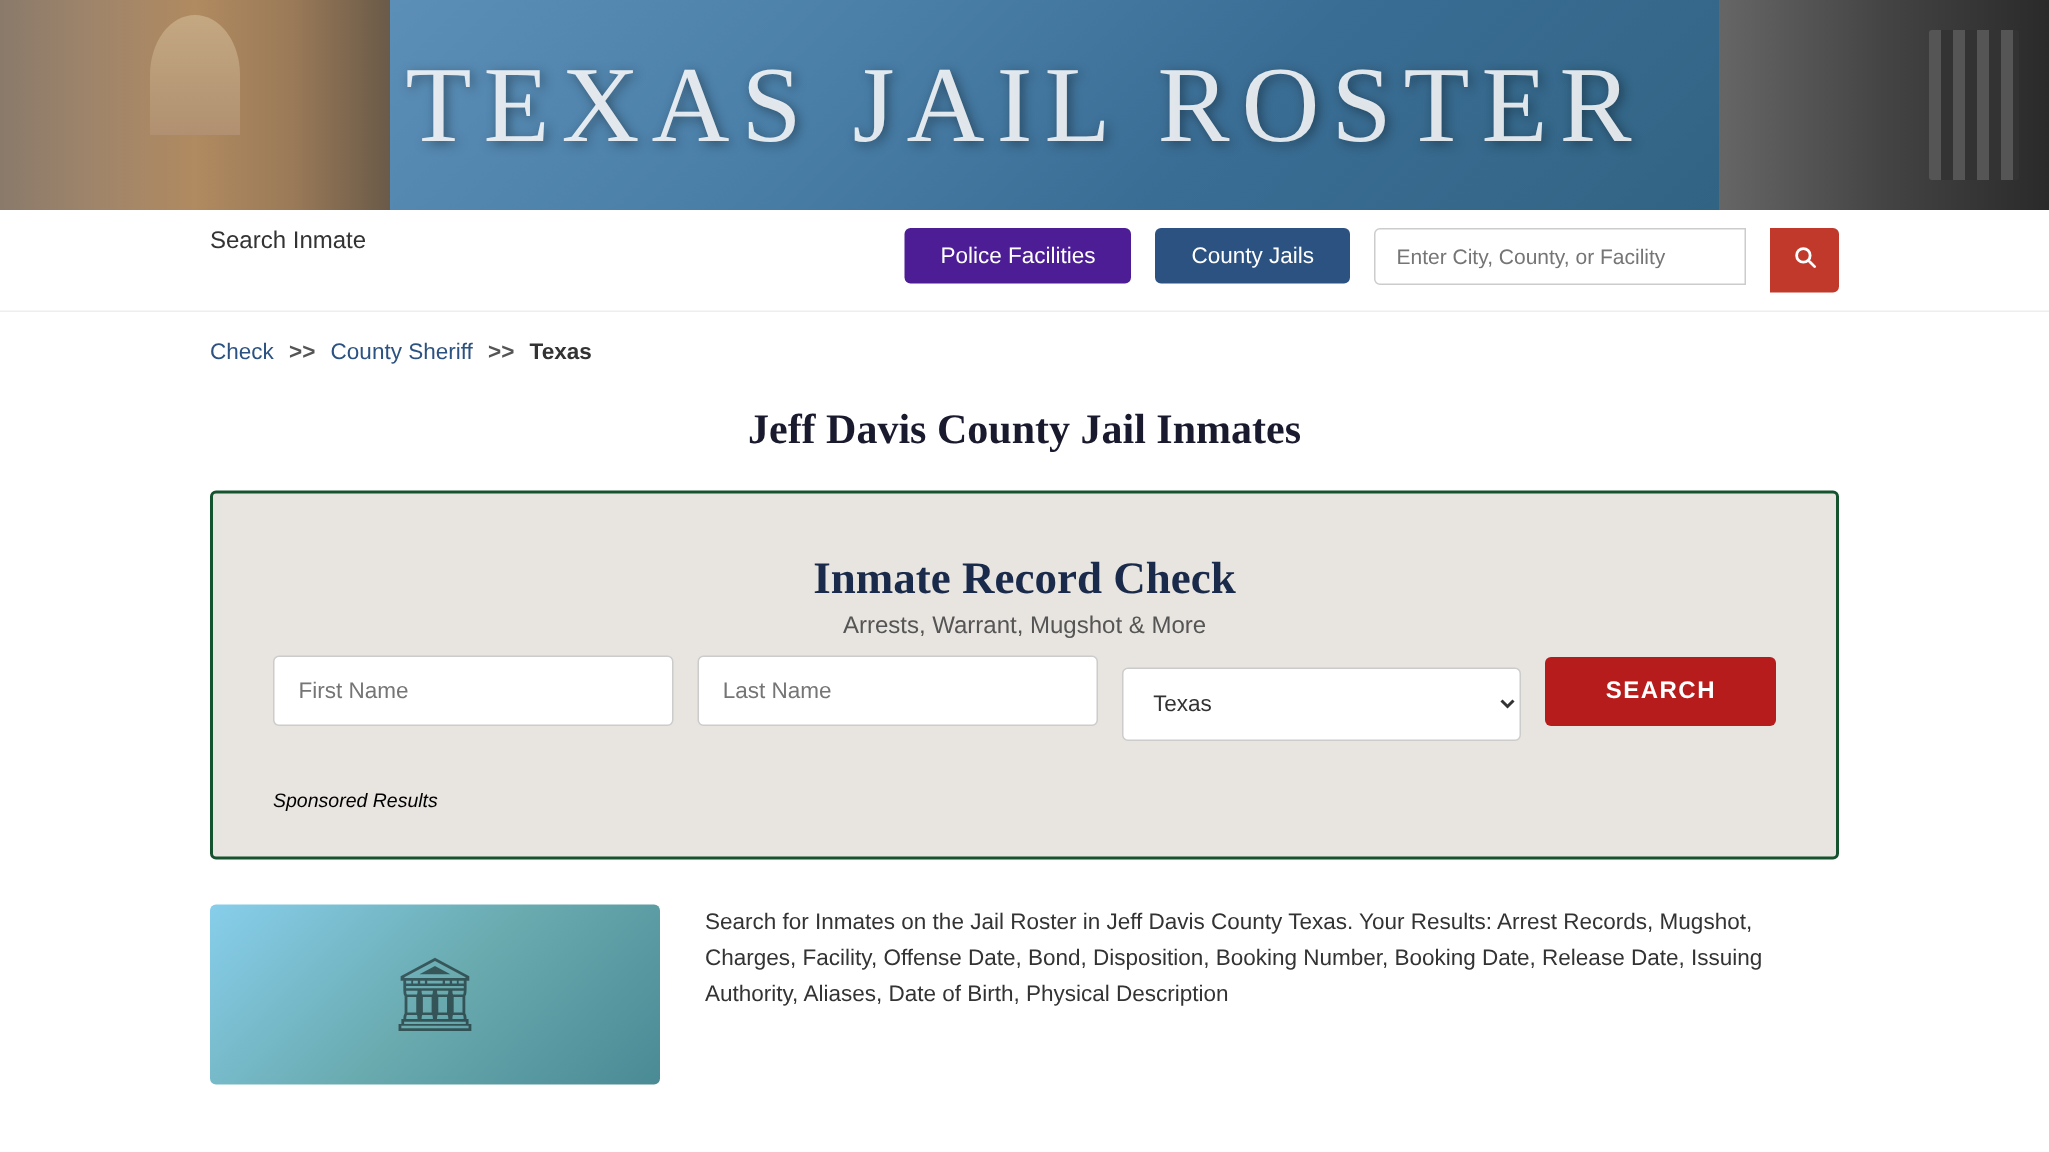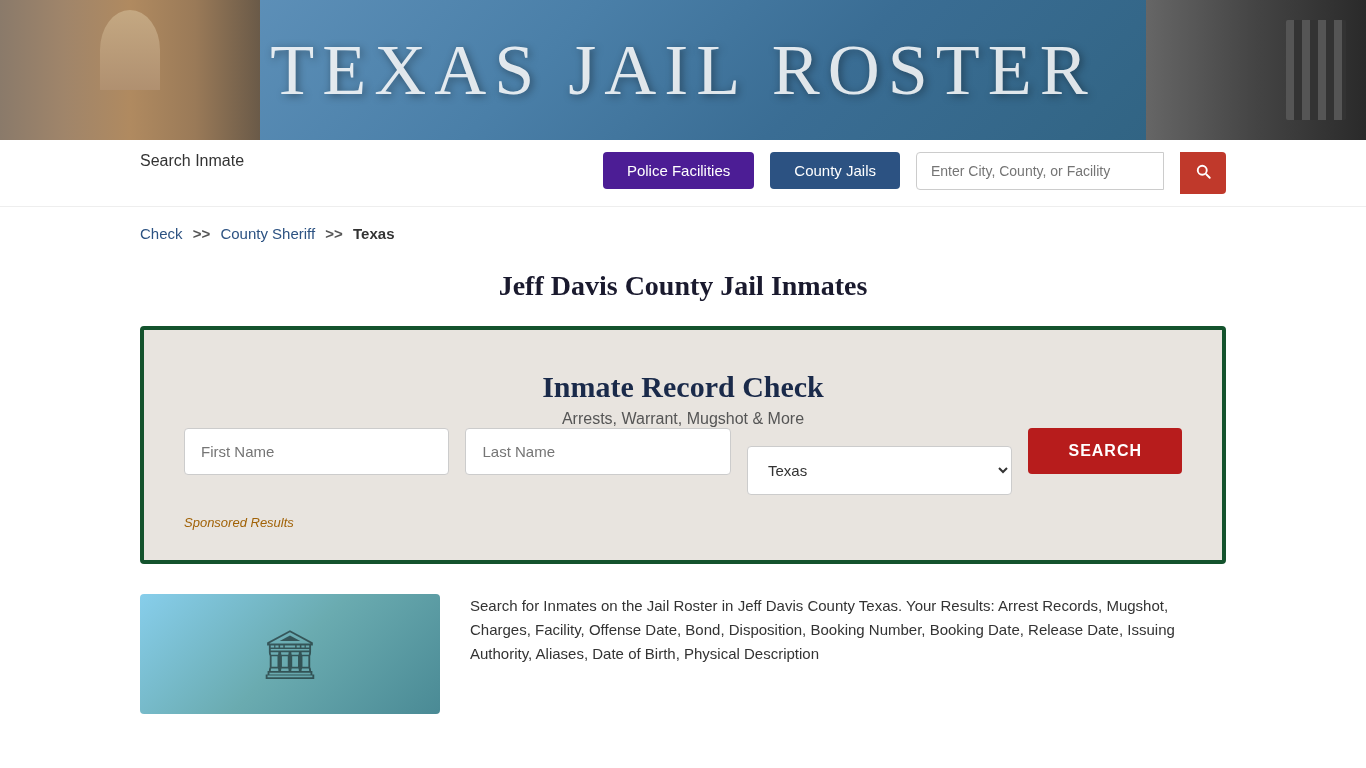--- a/index.html
+++ b/index.html
@@ -146,41 +146,41 @@
       font-weight: bold;
       color: #1a1a2e;
       margin: 10px 0 24px 0;
       font-family: Georgia, serif;
     }
 
     
     .search-panel {
       margin: 0 140px 30px 140px;
       background: #e8e4df;
-      border: 4px solid #14532d;
+      border: 2px solid #14532d;
       border-radius: 4px;
       padding: 40px 40px 30px 40px;
     }
     .panel-title {
       text-align: center;
       font-size: 30px;
       font-weight: bold;
       color: #1a2a4a;
       font-family: Georgia, serif;
       margin-bottom: 6px;
     }
     .panel-subtitle {
       text-align: center;
       font-size: 16px;
       color: #555;
     }
     .search-fields {
       display: flex;
       gap: 16px;
-      align-items: flex-start;
+      align-items: center;
     }
     .field-input {
       flex: 1;
       padding: 14px 16px;
       border: 1px solid #ccc;
       border-radius: 4px;
       font-size: 15px;
       color: #999;
       background: #fff;
       outline: none;
@@ -203,23 +203,23 @@
       border: none;
       padding: 14px 40px;
       font-size: 16px;
       font-weight: bold;
       letter-spacing: 1px;
       border-radius: 4px;
       cursor: pointer;
       white-space: nowrap;
     }
     .sponsored-results {
-      margin-top: 20px;
+      margin-top: 32px;
       font-size: 13px;
-      color: #a16207;
+      color: #000000;
       font-style: italic;
     }
 
     
     .bottom-section {
       display: flex;
       margin: 0 140px;
       gap: 30px;
     }
     .bottom-image {

